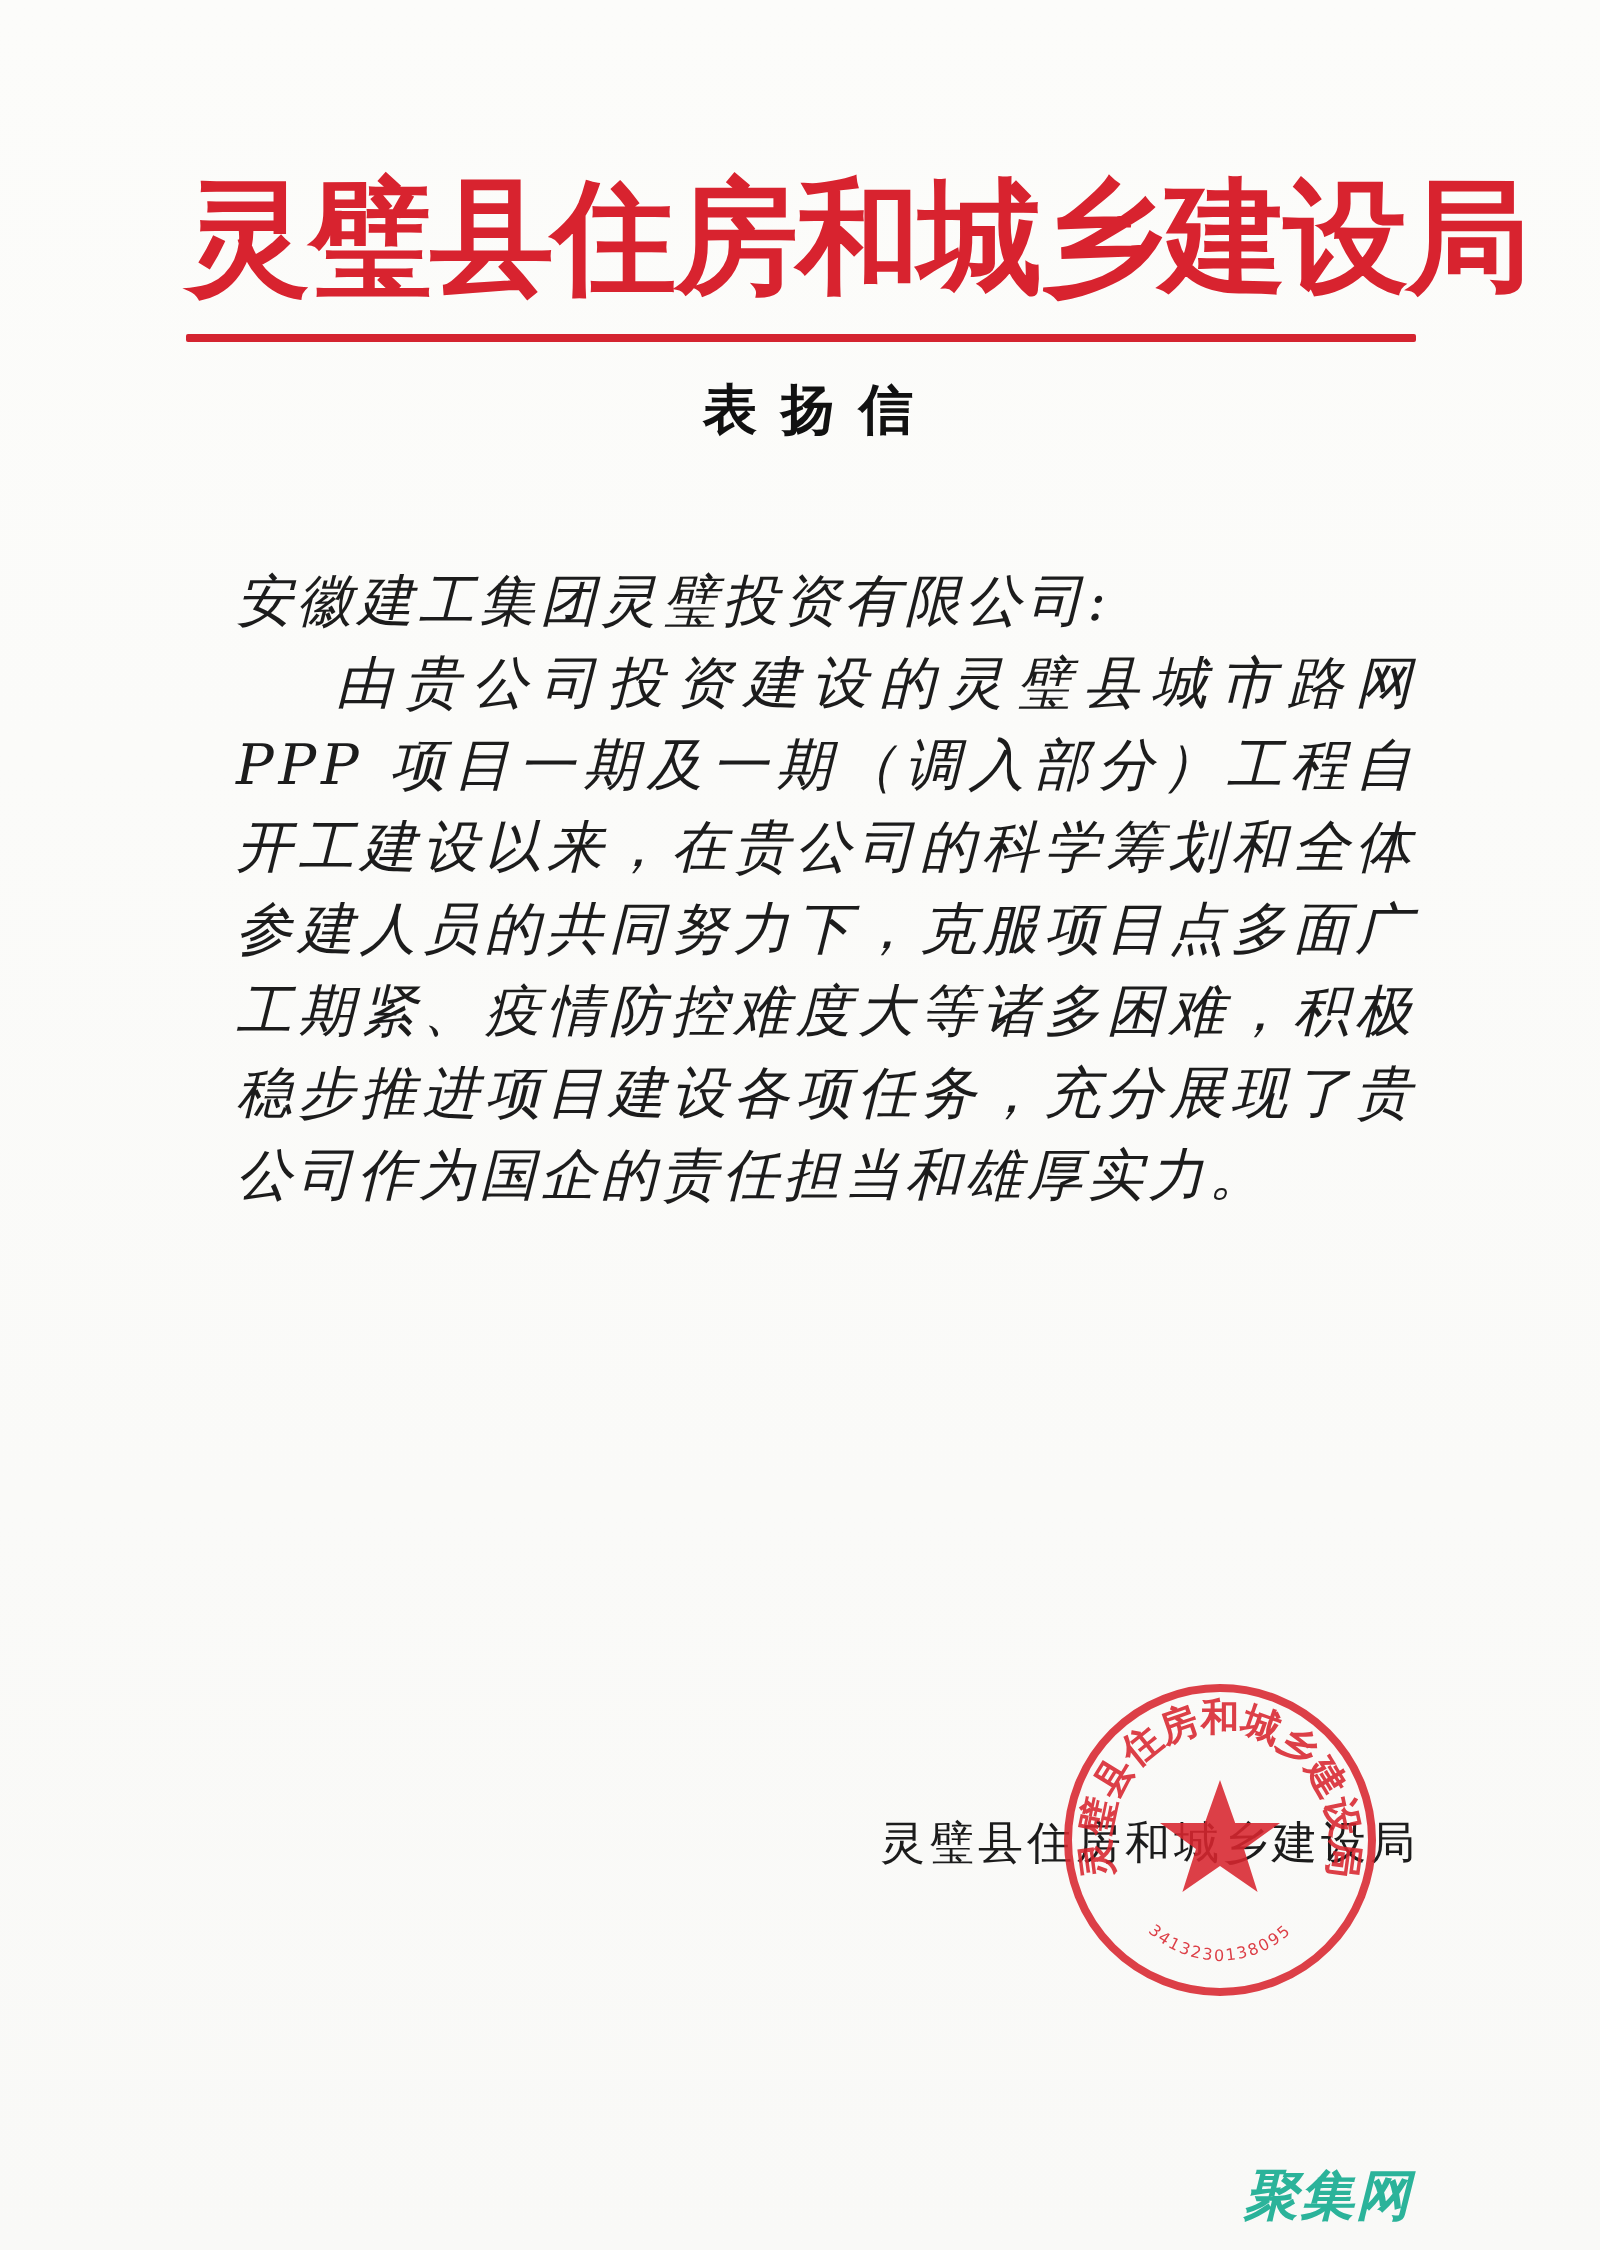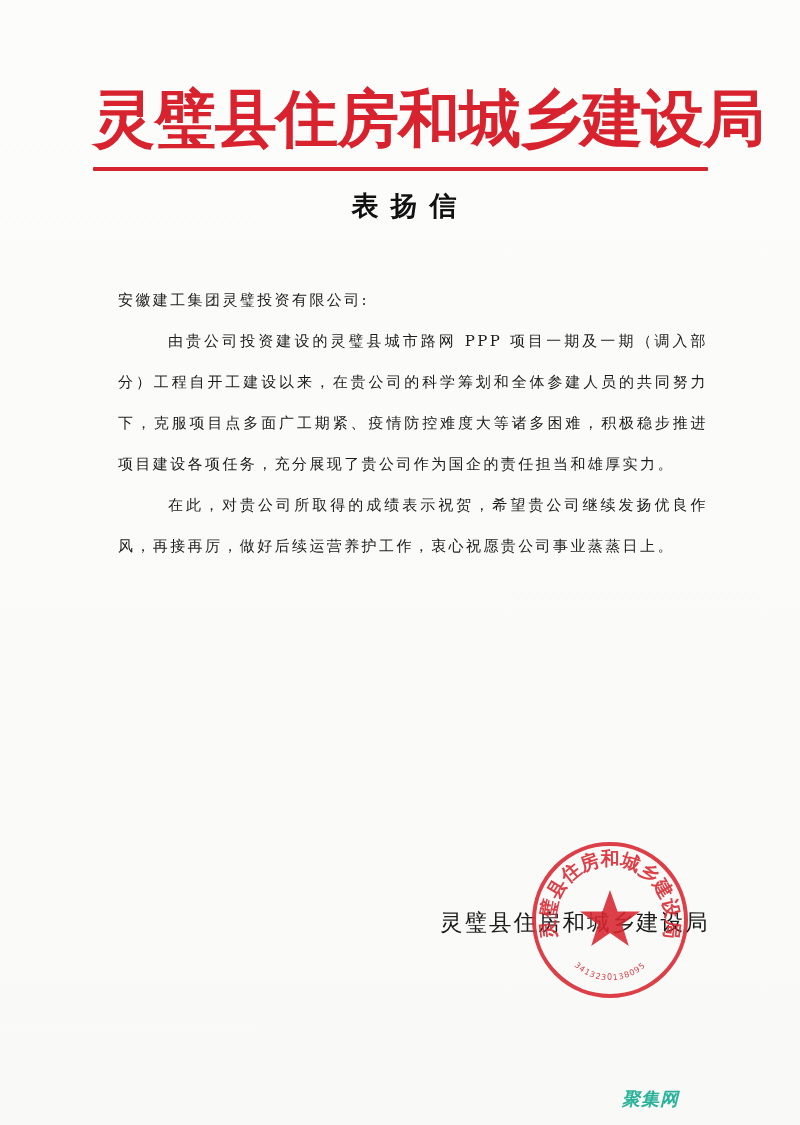--- a/index.html
+++ b/index.html
@@ -62,24 +62,25 @@
       letter-spacing: 12px;
       padding-left: 10px;
       color: #111;
       line-height: 40px;
     }
     .body-text {
       position: absolute;
       left: 118px;
       top: 280px;
       width: 590px;
-      font-size: 15px;
+      font-size: 28px;
       line-height: 41px;
       color: #1c1c1c;
       letter-spacing: 2.4px;
+      font-style: italic;
     }
     .body-text p {
       margin: 0;
       text-align: justify;
       text-align-last: left;
     }
     .body-text p.para {
       text-indent: 50px;
     }
     .signature {
@@ -108,21 +109,21 @@
       z-index: 2;
       opacity: 0.88;
     }
     .watermark {
       position: absolute;
       left: 622px;
       top: 1082px;
       font-family: "DejaVu Sans", sans-serif;
       font-weight: bold;
       font-style: italic;
-      font-size: 18px;
+      font-size: 27px;
       color: #2bb39a;
       letter-spacing: 1px;
       line-height: 34px;
     }
   </style>
 </head>
 <body>
 
 <div class="page">
 
@@ -145,23 +146,20 @@
   <div class="doc-title">表扬信</div>
 
   <div class="body-text">
     <p>安徽建工集团灵璧投资有限公司:</p>
 
     <p class="para">
       <span>由贵公司投资建设的灵璧县城市路网 PPP 项目一期及一</span><span>期（调入部分）工程自开工建设以来，在贵公司的科学筹划</span><span>和全体参建人员的共同努力下，克服项目点多面广工期紧、</span><span>疫情防控难度大等诸多困难，积极稳步推进项目建设各项任</span><span>务，充分展现了贵公司作为国企的责任担当和雄厚实力。</span>
     </p>
 
 
-    <p class="para">
-      <span>在此，对贵公司所取得的成绩表示祝贺，希望贵公司继</span><span>续发扬优良作风，再接再厉，做好后续运营养护工作，衷心</span><span>祝愿贵公司事业蒸蒸日上。</span>
-    </p>
   </div>
 
   <div class="signature">
     <span class="org">灵璧县住房和城乡建设局</span>
   </div>
 
   <svg class="seal" viewBox="0 0 160 160" xmlns="http://www.w3.org/2000/svg">
     <defs>
       <path id="sealArc" d="M 28,102 A 56,56 0 1 1 132,102"></path>
       <path id="codeArc" d="M 36,116 A 52,52 0 0 0 124,116"></path>

